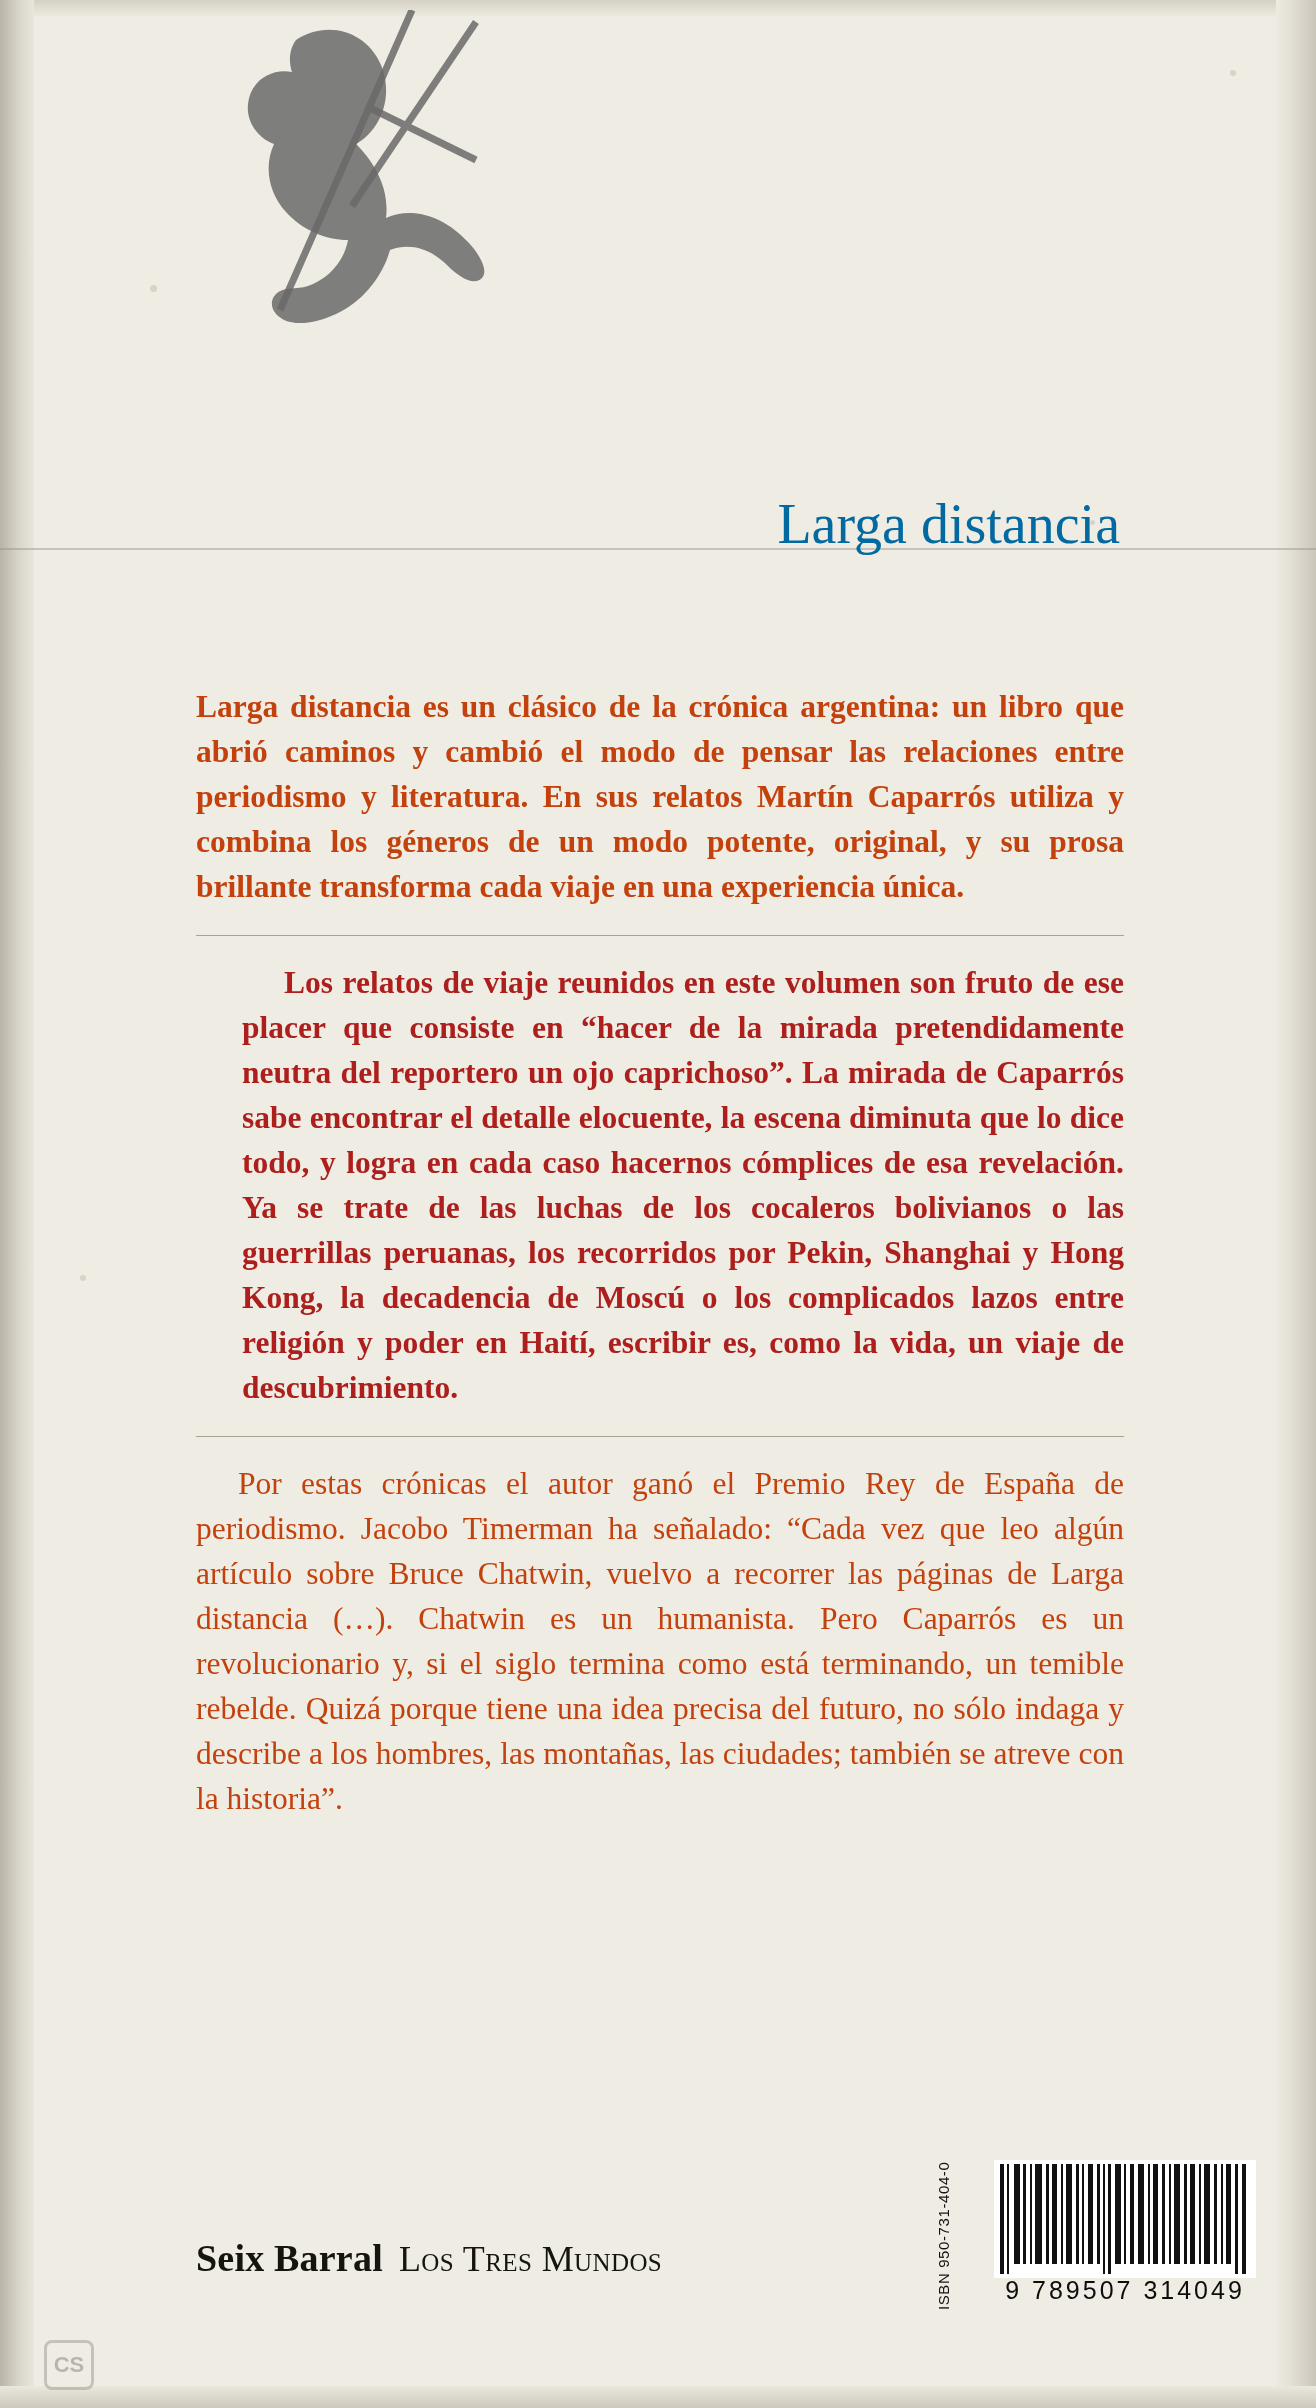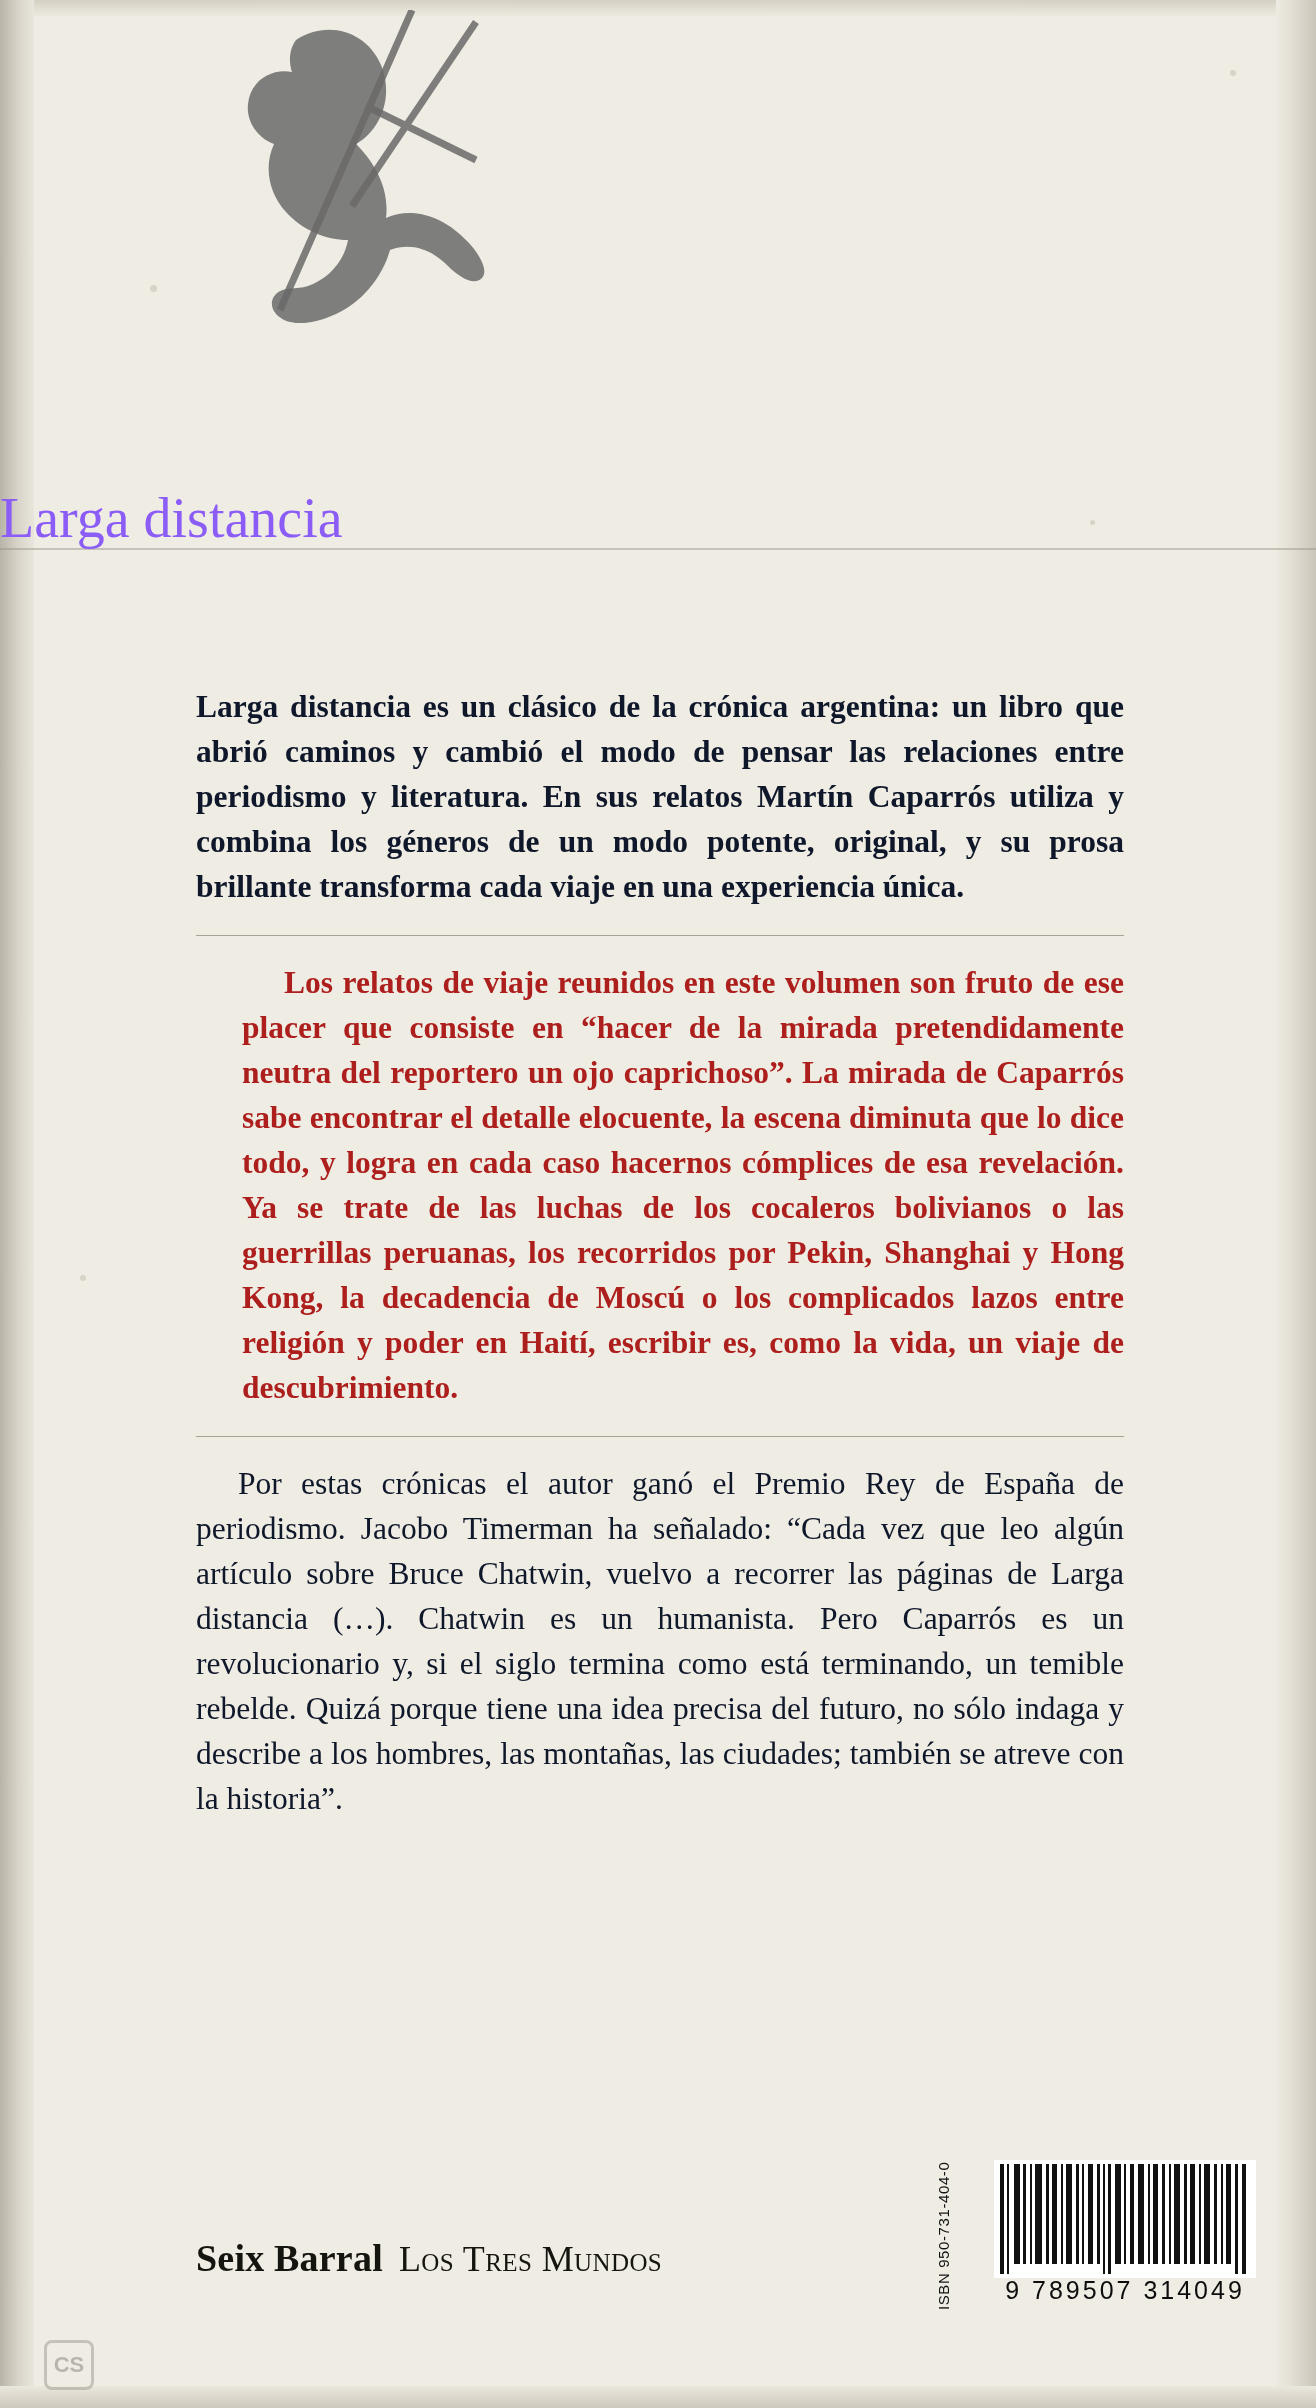--- a/index.html
+++ b/index.html
@@ -93,40 +93,41 @@
   }
   .author {
     color: #b3231f;
     font-family: "Liberation Serif", serif;
     font-weight: bold;
     font-size: 54px;
     letter-spacing: 0.5px;
     margin-left: 196px;
   }
   .book-title {
-    color: #8b5cf6;
+    color: #0369a1;
     font-family: "Liberation Serif", serif;
     font-size: 56px;
+    text-align: right;
     margin-right: 196px;
-    margin-top: 16px;
+    margin-top: 22px;
   }
 
   .body-col {
     position: absolute;
     left: 196px;
     top: 684px;
     width: 928px;
   }
 
   p.para {
     margin: 0;
     font-size: 31.5px;
     line-height: 45px;
     text-align: justify;
-    color: #0f172a;
+    color: #c2410c;
     font-family: "Liberation Serif", serif;
   }
   p.para.bold {
     font-weight: bold;
   }
   p.para.red {
     color: #ad1f1c;
     font-weight: bold;
     margin-left: 46px;
   }

